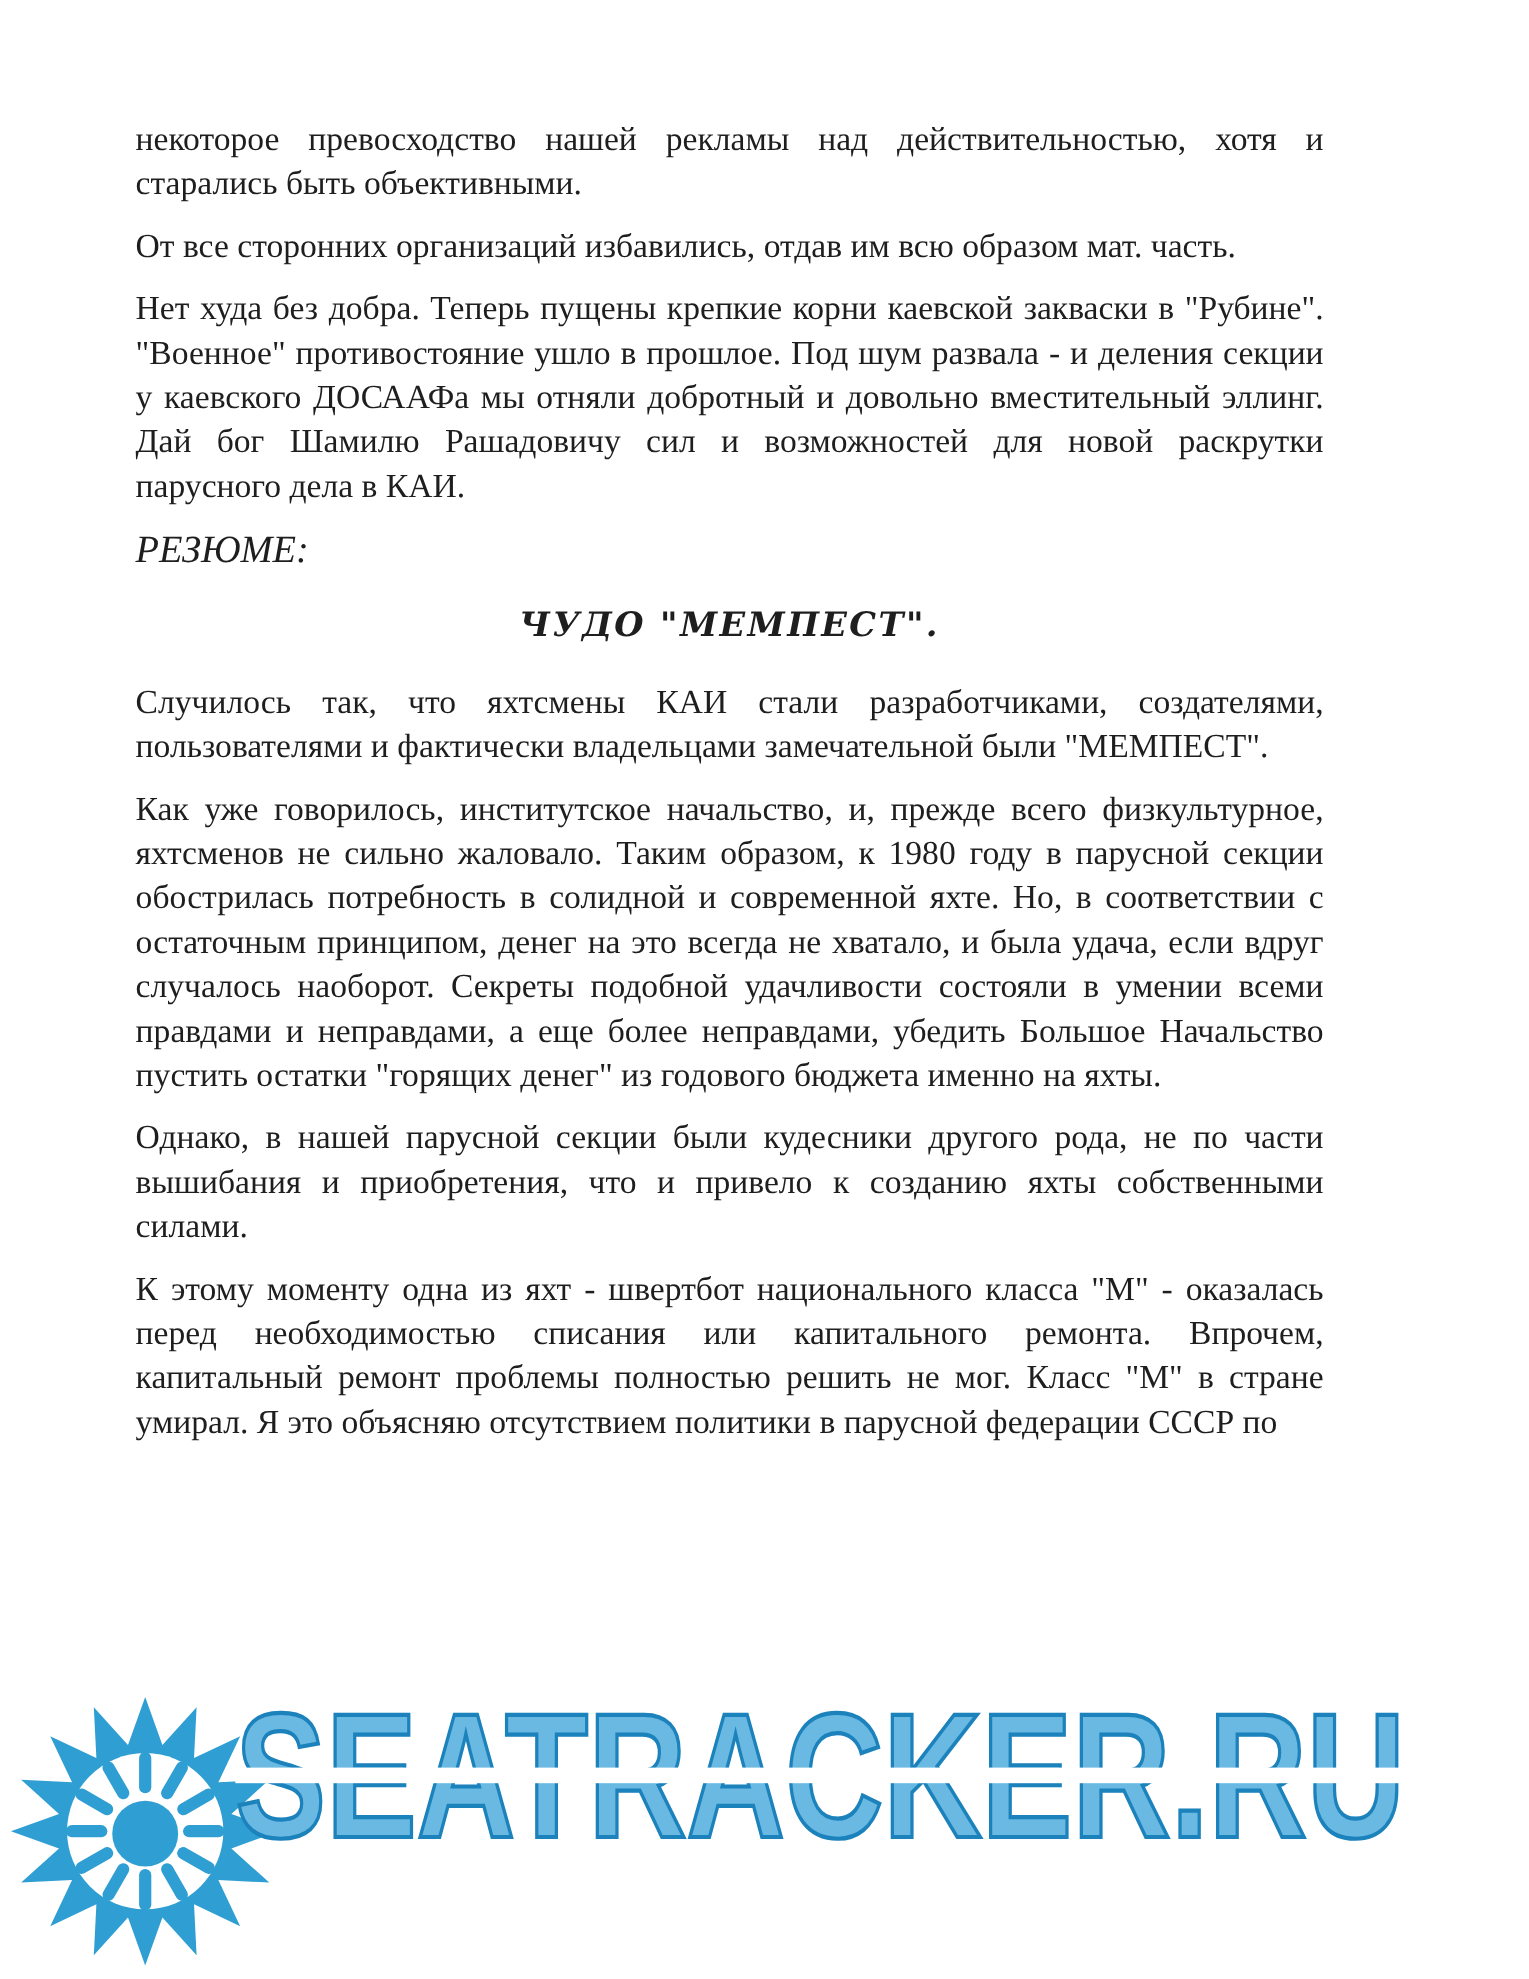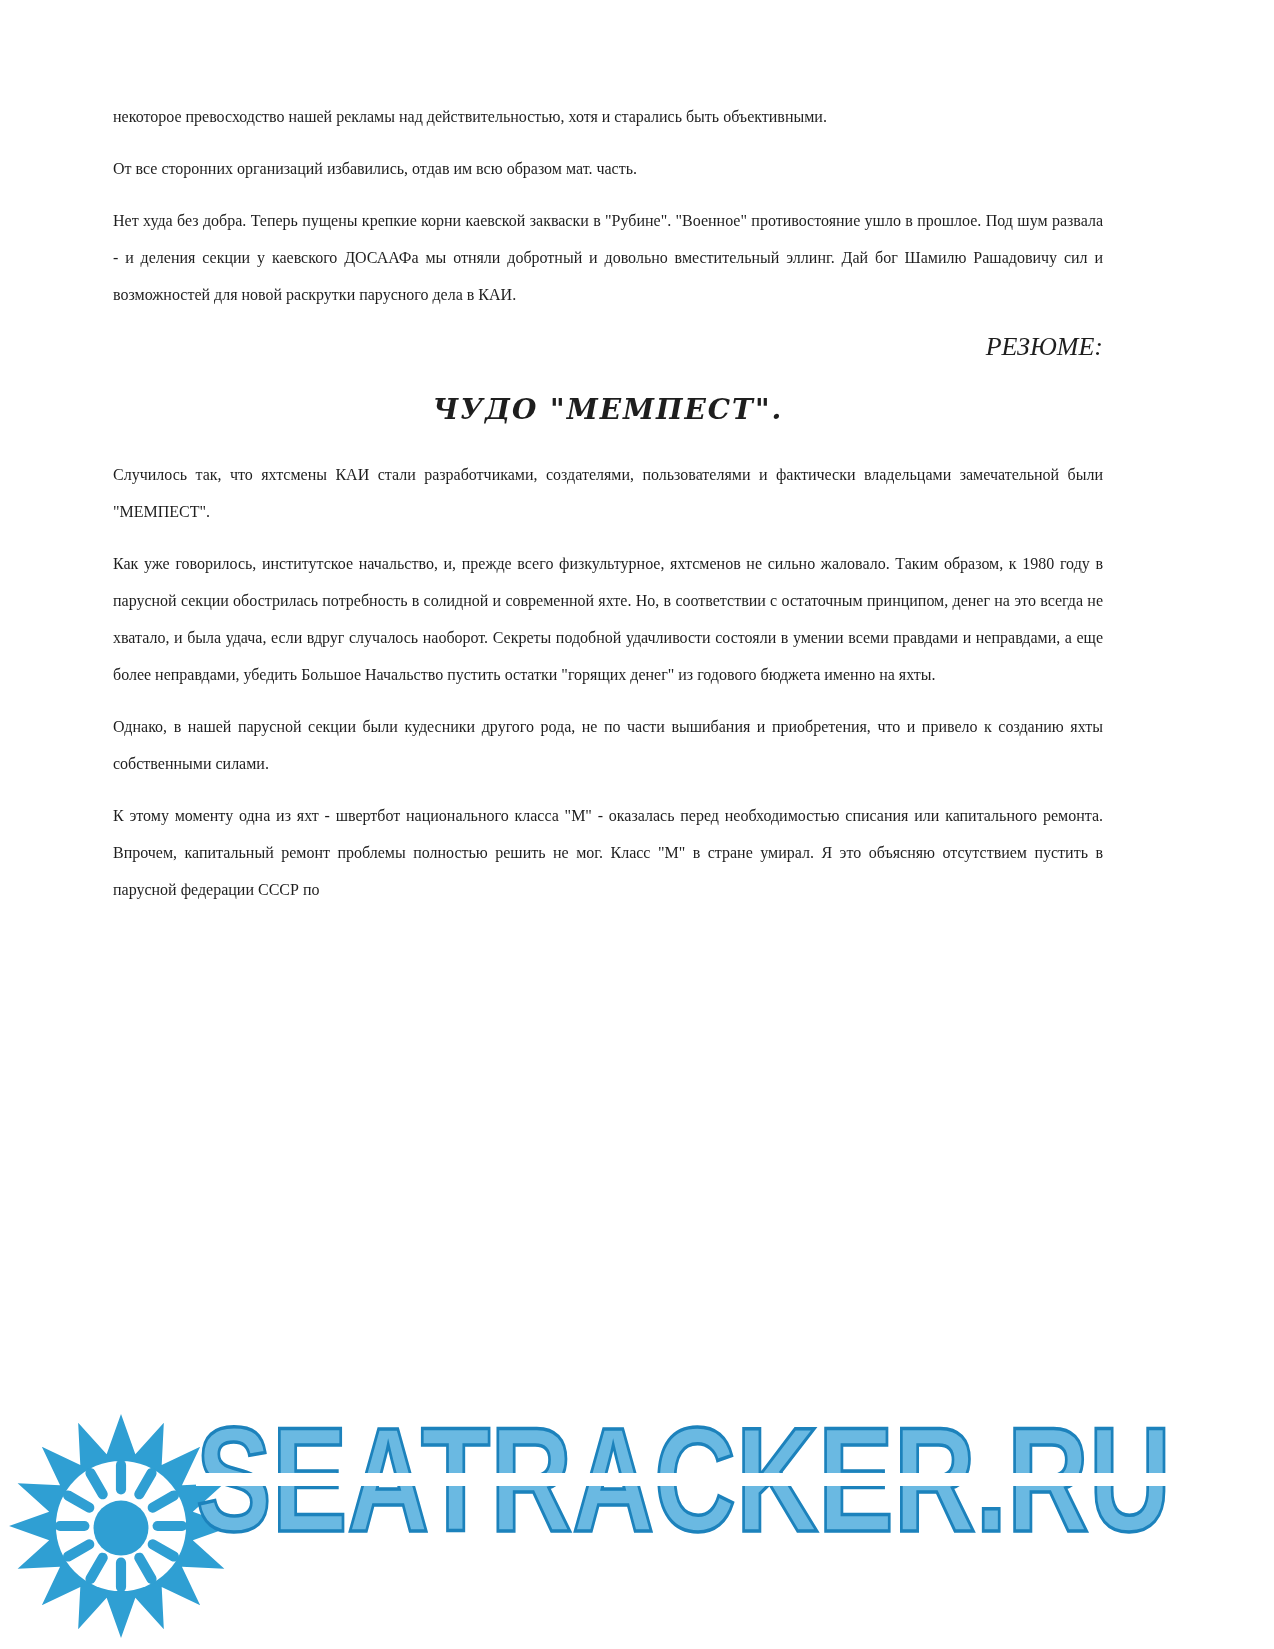--- a/index.html
+++ b/index.html
@@ -12,31 +12,30 @@
     font-family: "Liberation Serif", serif;
     color: #1e1e1e;
   }
   .page {
     position: absolute;
     top: 98px;
     left: 113px;
     width: 990px;
   }
   .para {
-    font-size: 16px;
+    font-size: 28px;
     line-height: 37px;
     text-align: justify;
     margin: 0 0 15px 0;
   }
   .resume-heading {
-    font-size: 26px;
+    font-size: 32px;
     line-height: 37px;
     font-style: italic;
     margin: 6px 0 15px 0;
-    text-align: right;
   }
   .chapter-heading {
     font-family: "DejaVu Serif", serif;
     font-style: italic;
     font-weight: 700;
     font-size: 28px;
     letter-spacing: 2px;
     text-align: center;
     margin: 28px 0 30px 0;
   }
@@ -76,21 +75,21 @@
   <p class="para">От все сторонних организаций избавились, отдав им всю образом мат. часть.</p>
   <p class="para">Нет худа без добра. Теперь пущены крепкие корни каевской закваски в "Рубине". "Военное" противостояние ушло в прошлое. Под шум развала - и деления секции у каевского ДОСААФа мы отняли добротный и довольно вместительный эллинг. Дай бог Шамилю Рашадовичу сил и возможностей для новой раскрутки парусного дела в КАИ.</p>
 
   <p class="resume-heading">РЕЗЮМЕ:</p>
 
   <h2 class="chapter-heading">ЧУДО "МЕМПЕСТ".</h2>
 
   <p class="para">Случилось так, что яхтсмены КАИ стали разработчиками, создателями, пользователями и фактически владельцами замечательной были "МЕМПЕСТ".</p>
   <p class="para">Как уже говорилось, институтское начальство, и, прежде всего физкультурное, яхтсменов не сильно жаловало. Таким образом, к 1980 году в парусной секции обострилась потребность в солидной и современной яхте. Но, в соответствии с остаточным принципом, денег на это всегда не хватало, и была удача, если вдруг случалось наоборот. Секреты подобной удачливости состояли в умении всеми правдами и неправдами, а еще более неправдами, убедить Большое Начальство пустить остатки "горящих денег" из годового бюджета именно на яхты.</p>
   <p class="para">Однако, в нашей парусной секции были кудесники другого рода, не по части вышибания и приобретения, что и привело к созданию яхты собственными силами.</p>
-  <p class="para">К этому моменту одна из яхт - швертбот национального класса "М" - оказалась перед необходимостью списания или капитального ремонта. Впрочем, капитальный ремонт проблемы полностью решить не мог. Класс "М" в стране умирал. Я это объясняю отсутствием пустить в парусной федерации СССР по</p>
+  <p class="para">К этому моменту одна из яхт - швертбот национального класса "М" - оказалась перед необходимостью списания или капитального ремонта. Впрочем, капитальный ремонт проблемы полностью решить не мог. Класс "М" в стране умирал. Я это объясняю отсутствием политики в парусной федерации СССР по</p>
 
 </div>
 
 <div class="watermark">
 
   <svg class="wm-sun" viewBox="0 0 230 230" xmlns="http://www.w3.org/2000/svg">
     <polygon fill="#2f9fd3" points="
       225,115 185.6,129.1 216.6,157.1 174.9,155.0 192.8,192.8 155.0,174.9
       157.1,216.6 129.1,185.6 115,225 100.9,185.6 72.9,216.6 75.0,174.9
       37.2,192.8 55.1,155.0 13.4,157.1 44.4,129.1 5,115 44.4,100.9

